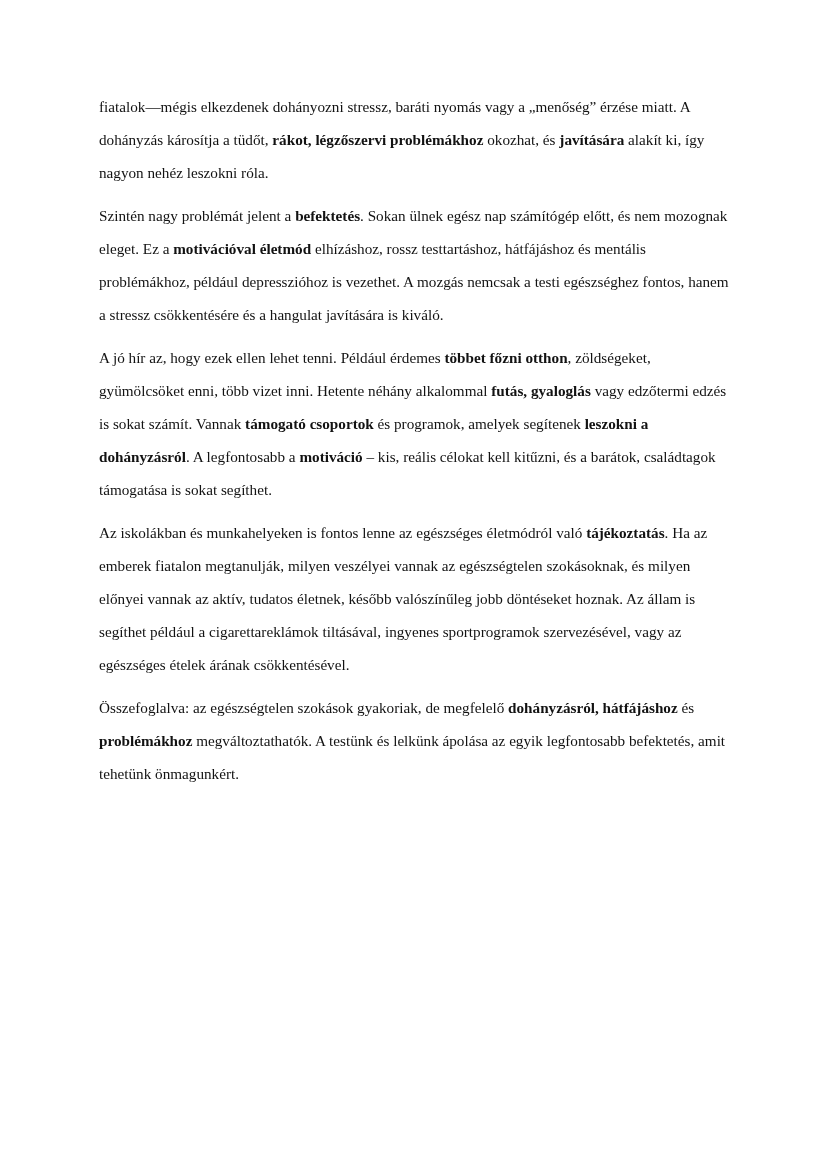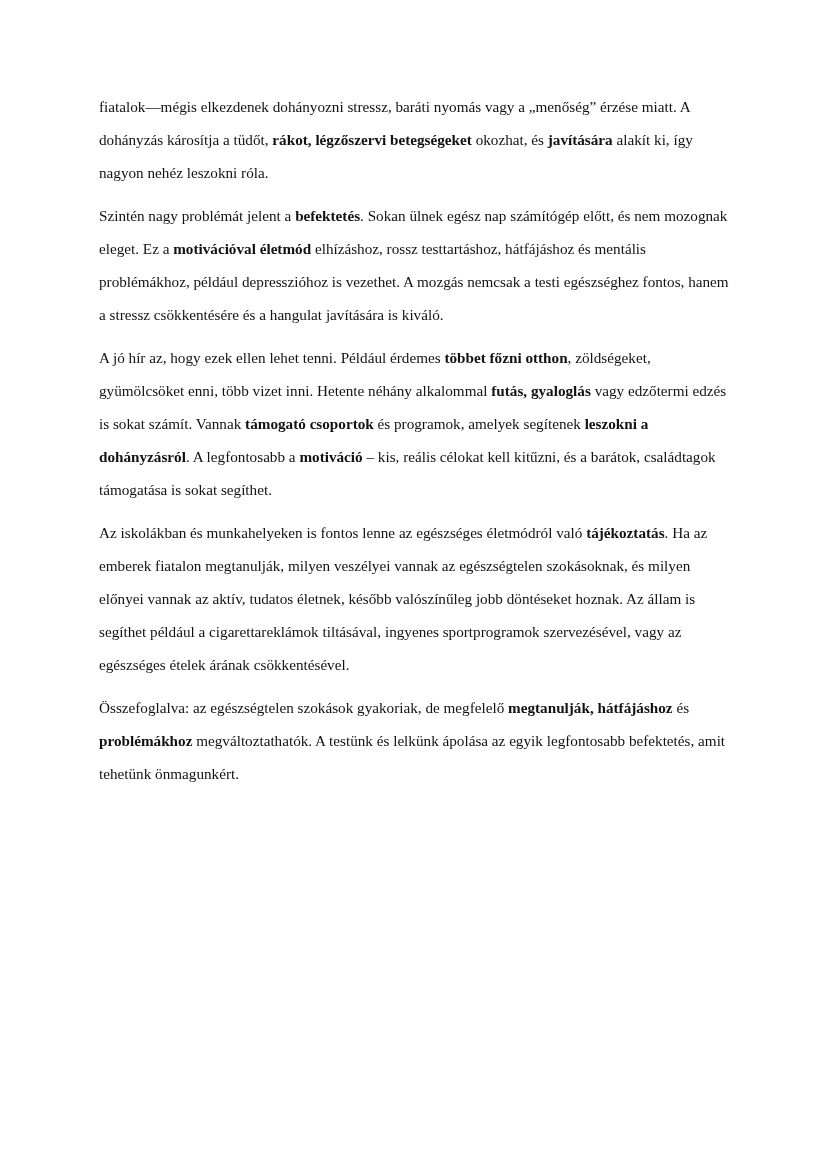--- a/index.html
+++ b/index.html
@@ -46,19 +46,19 @@
   .para b,
   .para strong {
     font-weight: bold;
   }
 </style>
 </head>
 <body>
 
 <div class="page">
   <div class="doc-body">
-    <p class="para">fiatalok—mégis elkezdenek dohányozni stressz, baráti nyomás vagy a „menőség” érzése miatt. A dohányzás károsítja a tüdőt, <b>rákot</b><b>, </b><b>légzőszervi betegségeket</b> okozhat, és <b>javítására</b> alakít ki, így nagyon nehéz leszokni róla.</p>
+    <p class="para">fiatalok—mégis elkezdenek dohányozni stressz, baráti nyomás vagy a „menőség” érzése miatt. A dohányzás károsítja a tüdőt, <b>rákot</b><b>, </b><b>légzőszervi problémákhoz</b> okozhat, és <b>javítására</b> alakít ki, így nagyon nehéz leszokni róla.</p>
     <p class="para">Szintén nagy problémát jelent a <b>befektetés</b>. Sokan ülnek egész nap számítógép előtt, és nem mozognak eleget. Ez a <b>motivációval életmód</b> elhízáshoz, rossz testtartáshoz, hátfájáshoz és mentális problémákhoz, például depresszióhoz is vezethet. A mozgás nemcsak a testi egészséghez fontos, hanem a stressz csökkentésére és a hangulat javítására is kiváló.</p>
     <p class="para">A jó hír az, hogy ezek ellen lehet tenni. Például érdemes <b>többet főzni otthon</b>, zöldségeket, gyümölcsöket enni, több vizet inni. Hetente néhány alkalommal <b>futás</b><b>, </b><b>gyaloglás</b> vagy edzőtermi edzés is sokat számít. Vannak <b>támogató csoportok</b> és programok, amelyek segítenek <b>leszokni a dohányzásról</b>. A legfontosabb a <b>motiváció</b> – kis, reális célokat kell kitűzni, és a barátok, családtagok támogatása is sokat segíthet.</p>
     <p class="para">Az iskolákban és munkahelyeken is fontos lenne az egészséges életmódról való <b>tájékoztatás</b>. Ha az emberek fiatalon megtanulják, milyen veszélyei vannak az egészségtelen szokásoknak, és milyen előnyei vannak az aktív, tudatos életnek, később valószínűleg jobb döntéseket hoznak. Az állam is segíthet például a cigarettareklámok tiltásával, ingyenes sportprogramok szervezésével, vagy az egészséges ételek árának csökkentésével.</p>
-    <p class="para">Összefoglalva: az egészségtelen szokások gyakoriak, de megfelelő <b>megtanulják</b><b>, </b><b>hátfájáshoz</b> és <b>problémákhoz</b> megváltoztathatók. A testünk és lelkünk ápolása az egyik legfontosabb befektetés, amit tehetünk önmagunkért.</p>
+    <p class="para">Összefoglalva: az egészségtelen szokások gyakoriak, de megfelelő <b>dohányzásról</b><b>, </b><b>hátfájáshoz</b> és <b>problémákhoz</b> megváltoztathatók. A testünk és lelkünk ápolása az egyik legfontosabb befektetés, amit tehetünk önmagunkért.</p>
   </div>
 </div>
 
 </body></html>

